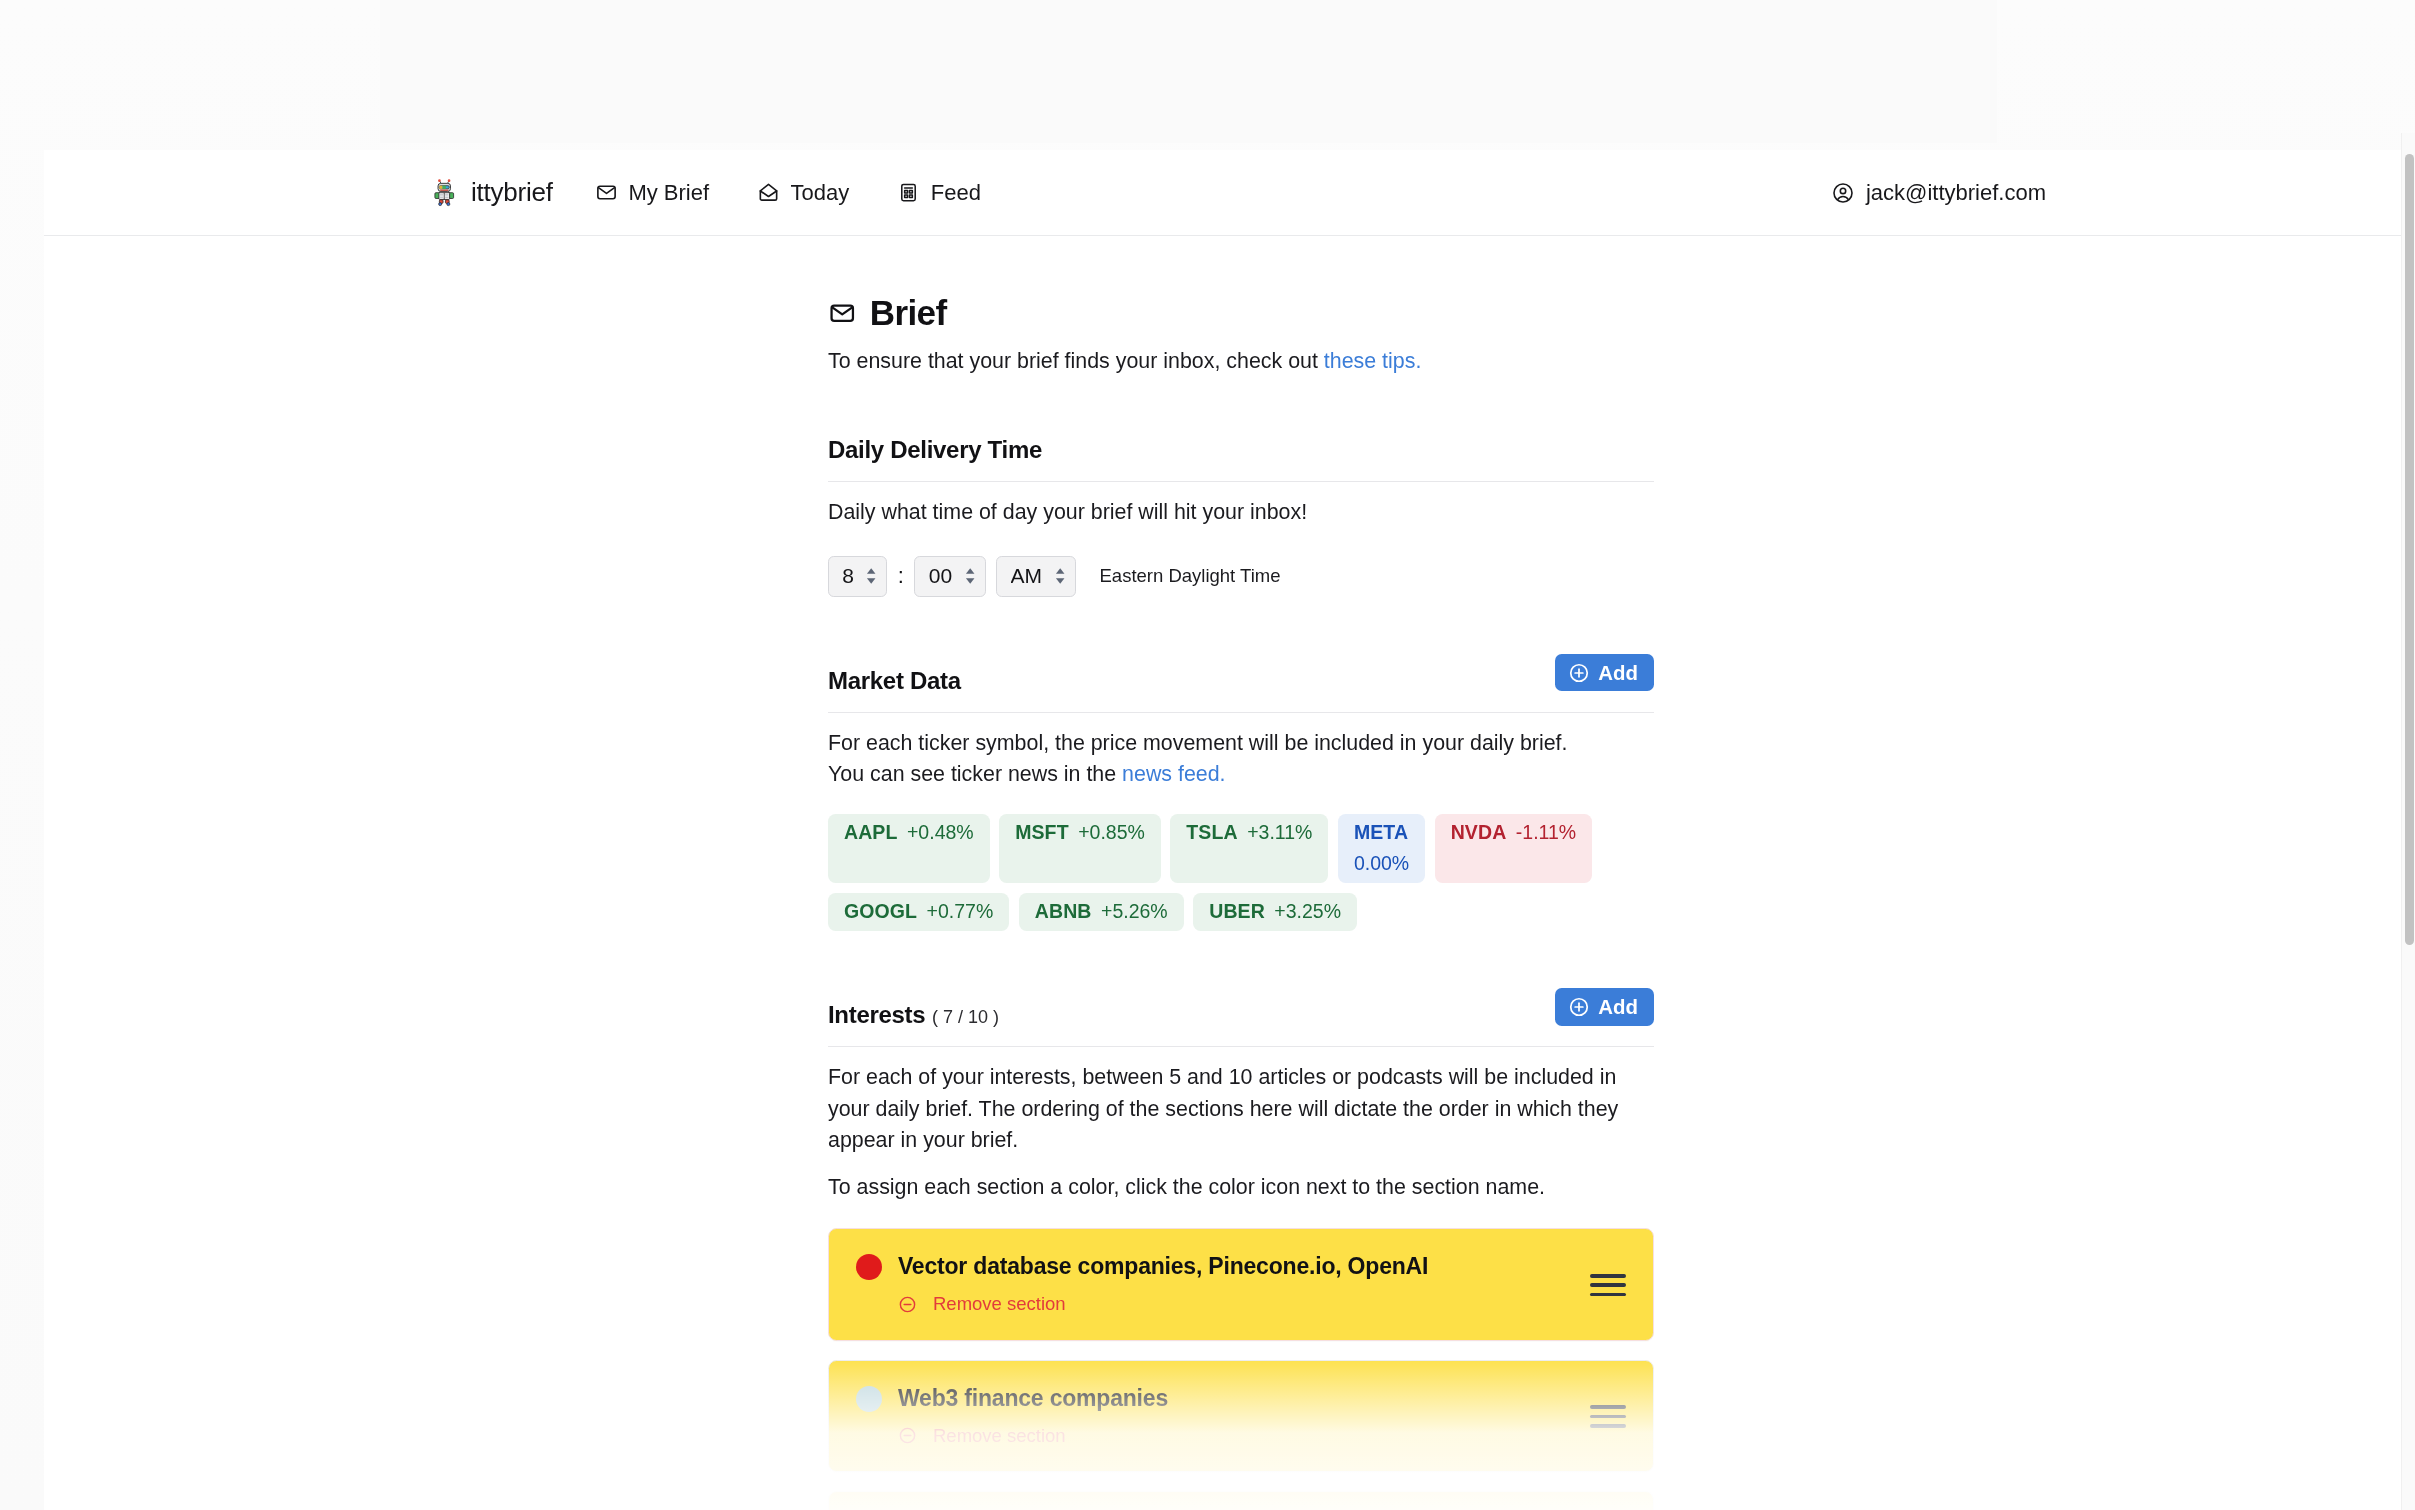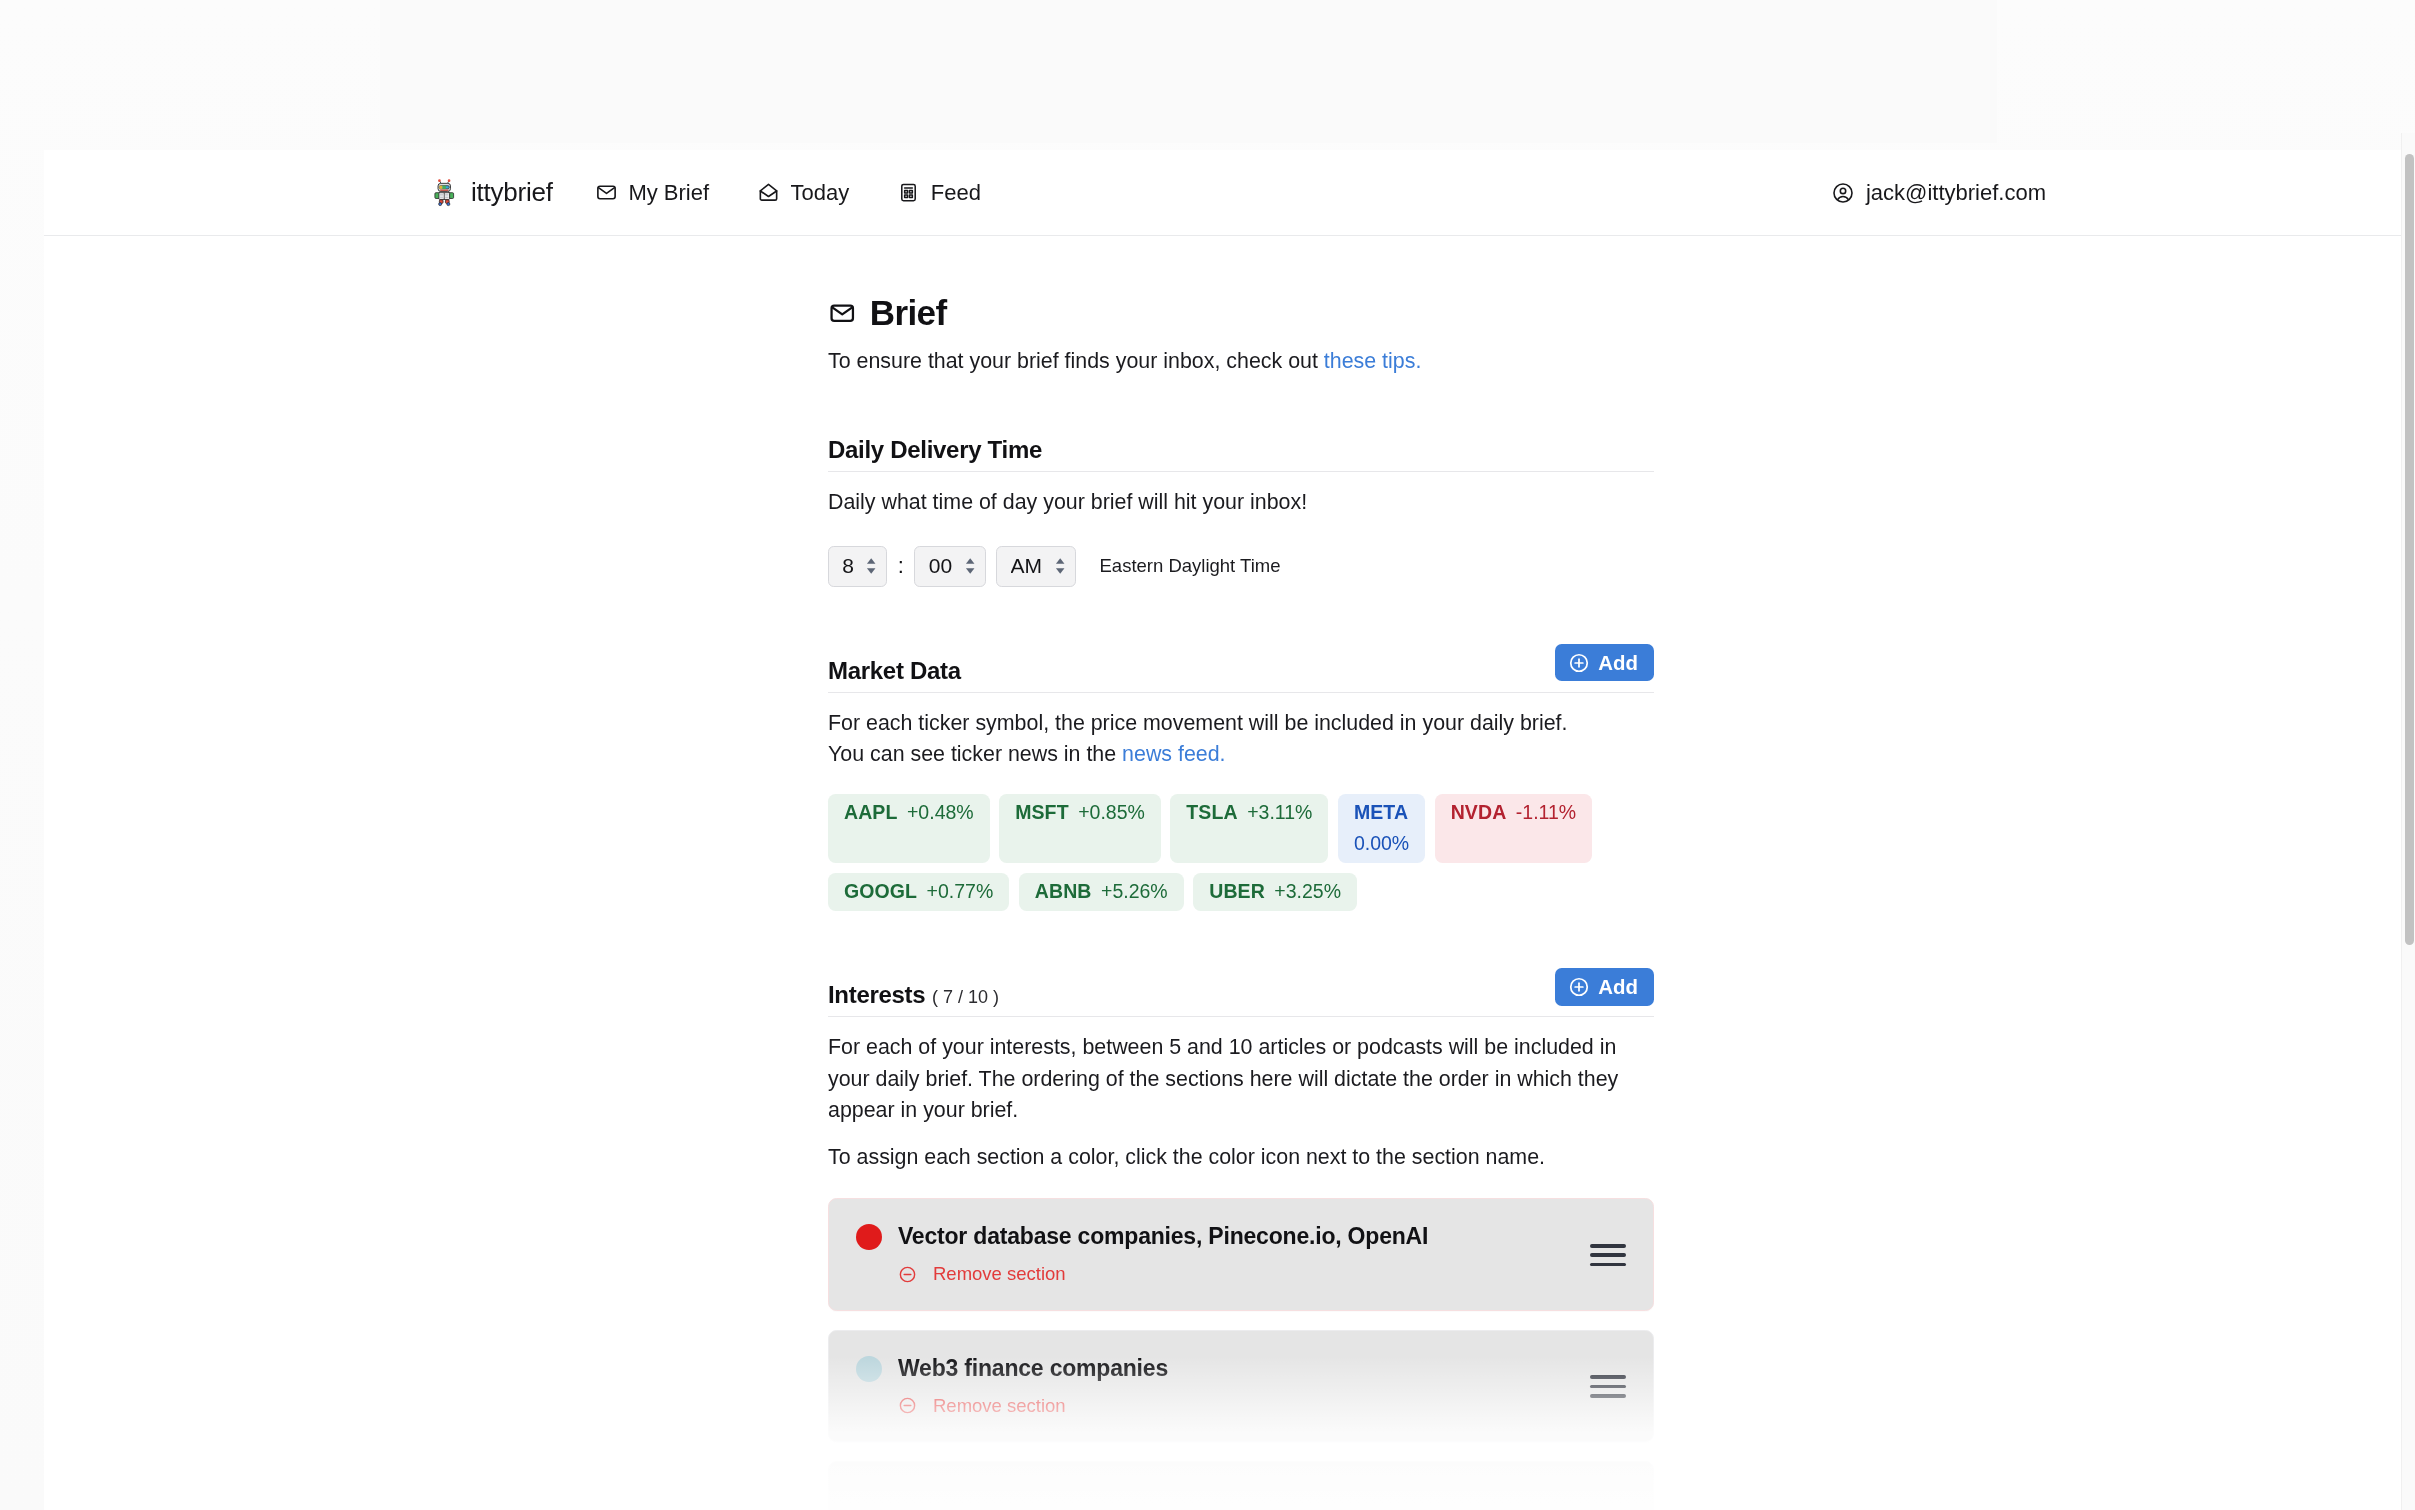--- a/index.html
+++ b/index.html
@@ -137,21 +137,21 @@
     line-height: 1.45;
   }
   a.link { color: #3b7dd8; text-decoration: none; cursor: pointer; }
 
   
   .section-head {
     display: flex;
     align-items: flex-end;
     justify-content: space-between;
     border-bottom: 1px solid #e7e7ea;
-    padding-bottom: 7px;
+    padding-bottom: 17px;
     margin-bottom: 15px;
     min-height: 36px;
   }
   .section-title {
     font-size: 24px;
     font-weight: 700;
     letter-spacing: -0.3px;
     color: #111114;
     display: flex;
     align-items: baseline;
@@ -247,21 +247,21 @@
   .chip .sym { font-weight: 700; letter-spacing: 0.1px; }
   .chip .chg { font-weight: 400; }
   .chip.up   { background: #e9f3ec; color: #1d6b39; }
   .chip.down { background: #fbe7e9; color: #b32230; }
   .chip.flat { background: #e7effa; color: #1a52b8; flex-direction: column; }
 
   
   .cards { margin-top: 25px; }
   .card {
     position: relative;
-    background: #e5e5e5;
+    background: #fde047;
     border: 1px solid #ececee;
     border-radius: 8.6px;
     padding: 24px 27px 23px 27px;
     margin-bottom: 19px;
     min-height: 99px;
     box-shadow: 0 1px 1px rgba(16,16,20,0.02);
     display: flex;
     align-items: flex-start;
   }
   .card.tinted-red { border-color: #f6dfe0; }

